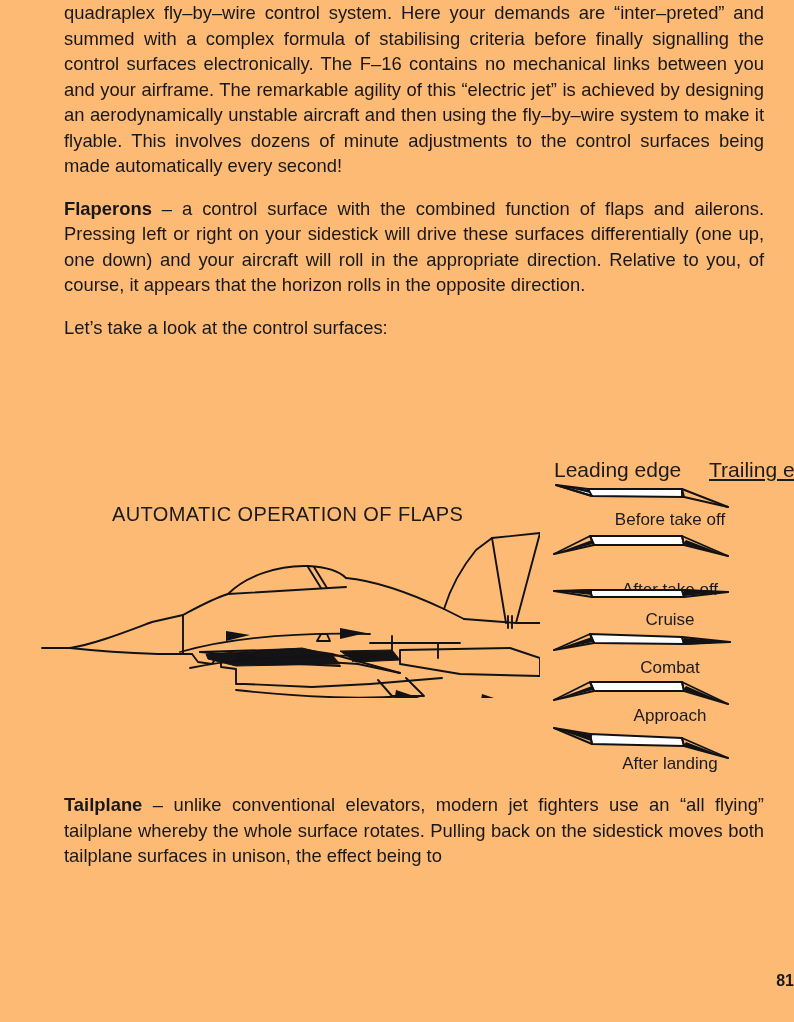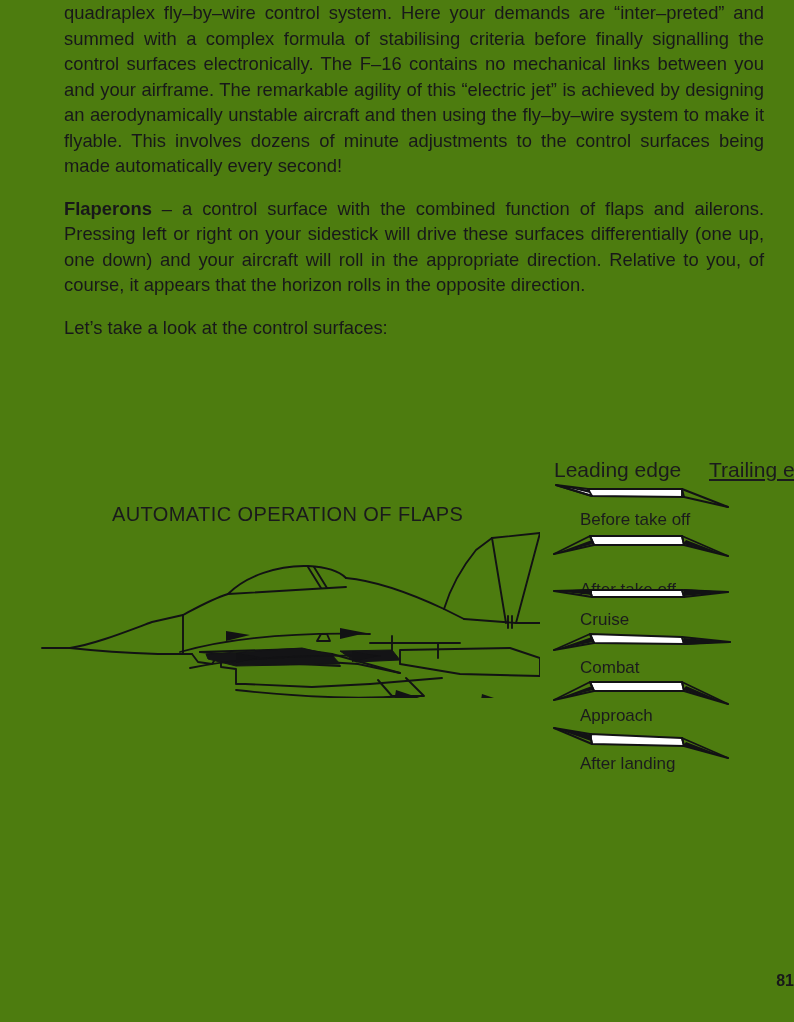--- a/index.html
+++ b/index.html
@@ -8,21 +8,21 @@
     background: #ffffff;
   }
   body {
     font-family: "Liberation Sans", sans-serif;
     color: #111111;
   }
   #page {
     position: relative;
     width: 794px;
     height: 1022px;
-    background: #4d7c0f;
+    background: #fdba74;
     overflow: hidden;
   }
   .content {
     position: absolute;
     left: 64px;
     top: 0;
     width: 700px;
   }
   p.body-text {
     margin: 0 0 17px 0;
@@ -60,21 +60,21 @@
     white-space: nowrap;
     margin-left: 44px;
   }
   #lbl-leading  { left: 470px; top: 10px; }
   #lbl-trailing { left: 625px; top: 10px; text-decoration: underline; }
   .flap-label {
     position: absolute;
     font-size: 17px;
     color: #1b1b1d;
     white-space: nowrap;
-    text-align: left;
+    text-align: center;
   }
   #plane-svg {
     position: absolute;
     left: 0;
     top: 20px;
   }
   .flap-svg { position: absolute; }
   #pagenum {
     position: absolute;
     left: 0;
@@ -280,16 +280,17 @@
         <path d="M130 18 L132 26"></path>
       </g>
       <path d="M2 8 L40 15 L39 21 Z" fill="#121214"></path>
       <path d="M176 38 L134 22 L131 26 Z" fill="#121214"></path>
     </svg>
     <div class="flap-label" style="left:540px; top:306px; width:180px;">After landing</div>
   </div>
 
   <div class="content" style="top:792px;">
 
+    <p class="body-text"><span class="term">Tailplane</span><span> – unlike conventional elevators, modern jet fighters use an “all flying” tailplane whereby the whole surface rotates.  Pulling back on the sidestick moves both tailplane surfaces in unison, the effect being to</span></p>
   </div>
 
   <div id="pagenum">81</div>
 </div>
 
 </body></html>

